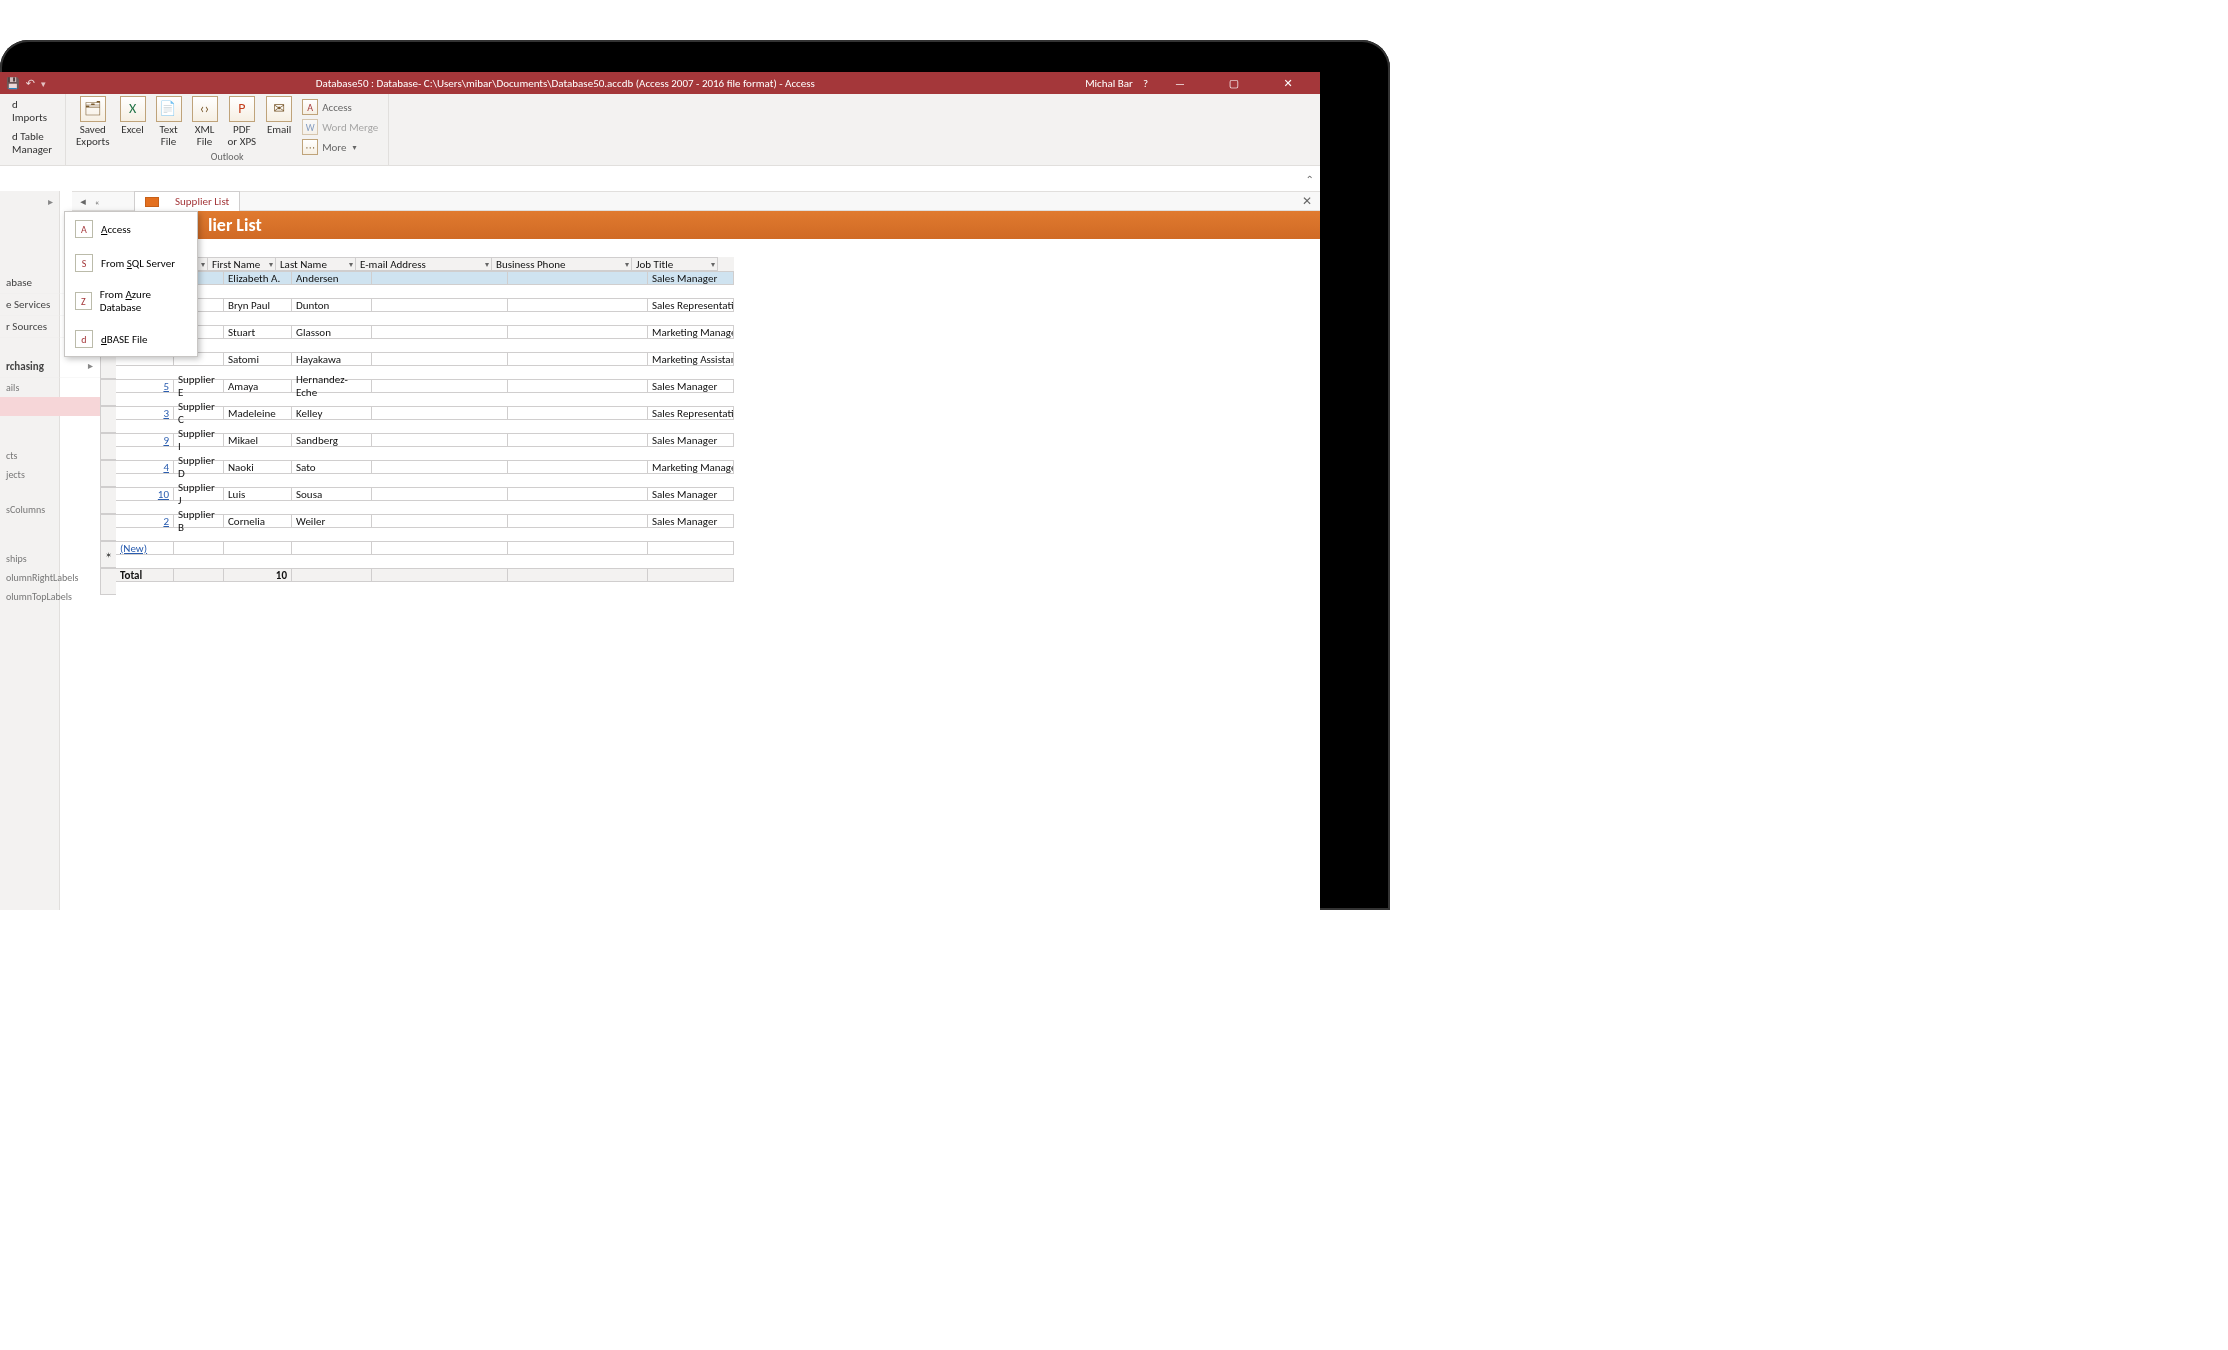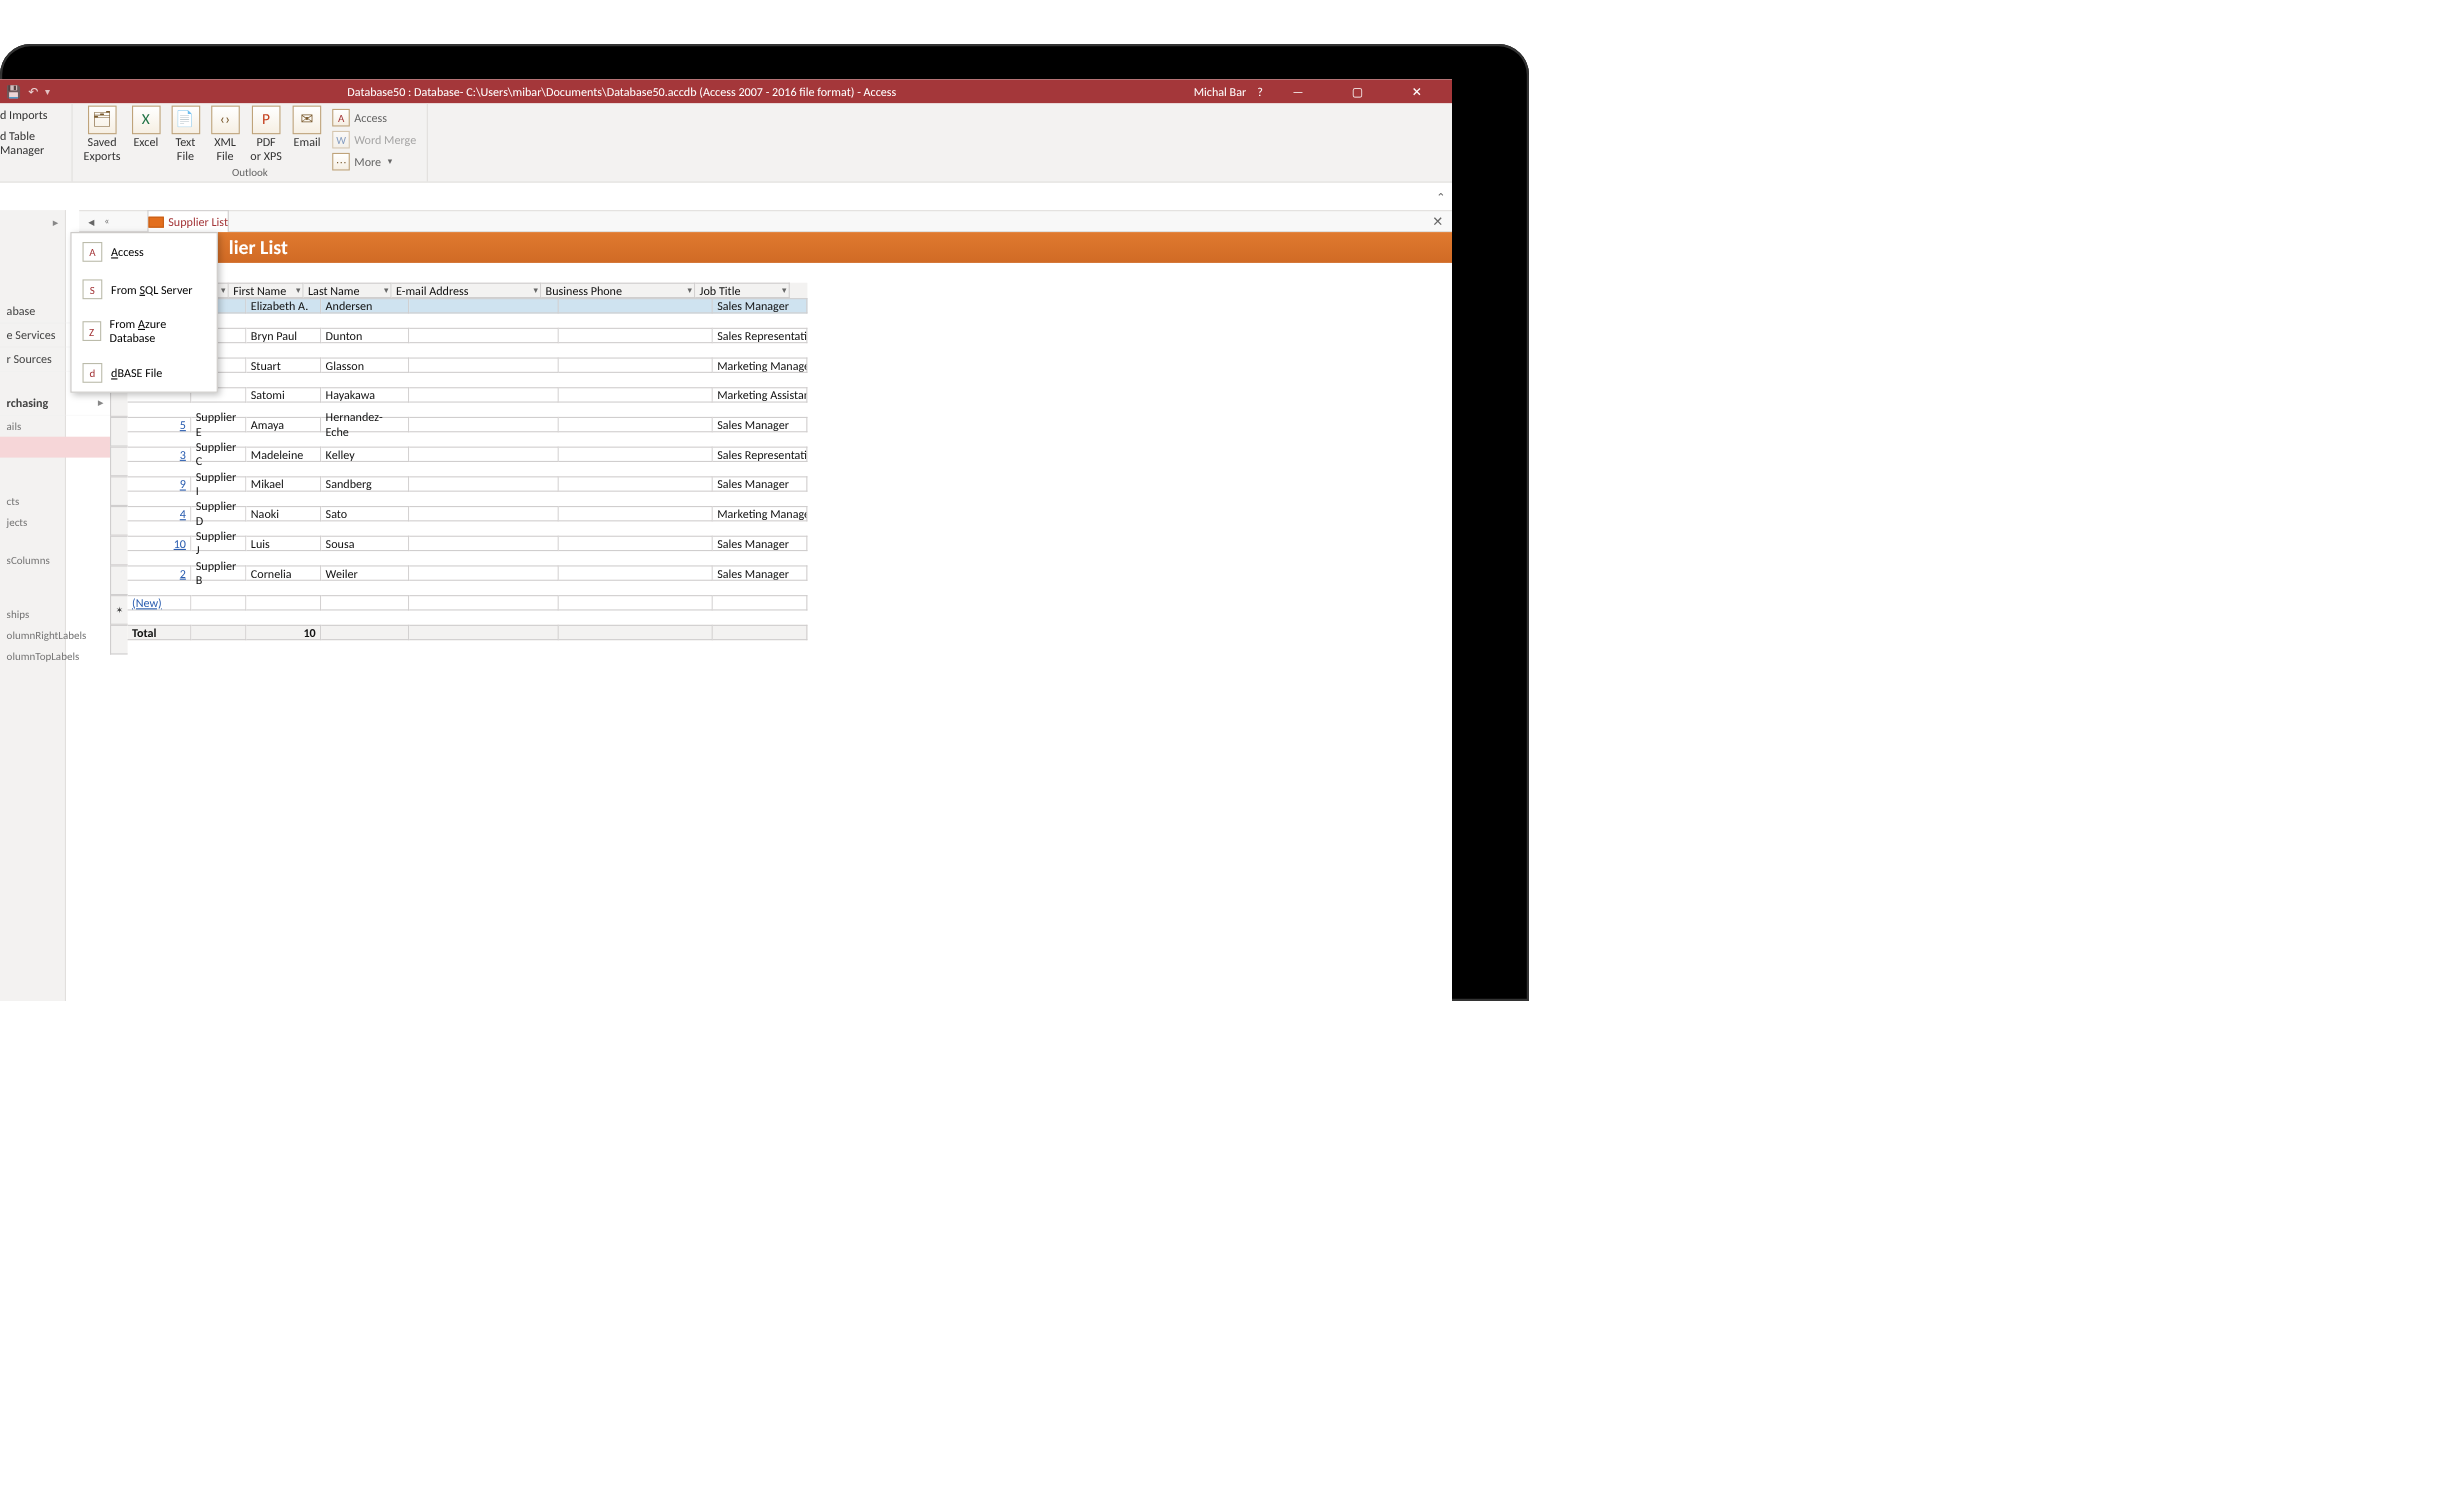--- a/index.html
+++ b/index.html
@@ -36,21 +36,21 @@
 .leftcol { position:absolute; left:0; top:119px; width:60px; bottom:0; background:#f3f2f1; border-right:1px solid #e1dfdd; font-size:11px; color:#444; }
 .leftcol .frag { padding:4px 6px; white-space:nowrap; }
 .navpane { position:absolute; left:0; top:200px; width:100px; bottom:0; }
 .navpane .seg { padding:4px 6px; font-size:11px; color:#444; display:flex; justify-content:space-between; align-items:center; border-bottom:1px solid #eee6; }
 .navpane .seg .chev { font-size:9px; color:#888; }
 .navpane .small { font-size:10px; color:#777; padding:3px 6px; }
 .navpane .sel { background:#f6d6d8; }
 
 .doc-tabs { position:absolute; left:72px; right:0; top:119px; height:20px; background:#f8f8f8; border-top:1px solid #e1dfdd; border-bottom:1px solid #e1dfdd; display:flex; align-items:center; font-size:11px; padding-left:4px; }
 .doc-tabs .navprev { width:14px; text-align:center; color:#666; }
-.doc-tab { display:flex; align-items:center; gap:4px; background:#fff; border:1px solid #d0cece; border-bottom:none; height:20px; padding:0 0; margin-left:30px; color:#a4373a; }
+.doc-tab { display:flex; align-items:center; gap:16px; background:#fff; border:1px solid #d0cece; border-bottom:none; height:20px; padding:0 10px; margin-left:30px; color:#a4373a; }
 .doc-tab .ticon { width:14px; height:10px; background:#e36f1e; border:1px solid #c75f17; }
 .doc-tabs .close { margin-left:auto; margin-right:8px; color:#666; font-size:12px; }
 .doc-tabs .expand { position:absolute; right:6px; top:-19px; color:#666; font-size:10px; }
 
 .form-header { position:absolute; left:100px; right:0; top:139px; height:28px; background:linear-gradient(#e07a2f,#d06a25); color:#fff; display:flex; align-items:center; font-size:18px; font-weight:600; padding-left:108px; }
 .form-links  { position:absolute; left:100px; right:0; top:167px; height:18px; background:#d06a25; color:#f6e6da; display:flex; align-items:center; font-size:10px; padding-left:100px; gap:20px; }
 .form-links .done { margin-left:auto; margin-right:10px; text-decoration:underline; }
 
 .grid { position:absolute; left:100px; top:185px; font-size:11px; color:#111; }
 .gh { display:flex; background:#f3f2f1; }
@@ -96,21 +96,21 @@
       <span>Michal Bar</span>
       <span>?</span>
       <span class="win-btn">—</span>
       <span class="win-btn">▢</span>
       <span class="win-btn">✕</span>
     </div>
   </div>
 
 
   <div class="ribbon-body">
-    <div class="rgroup" style="width:66px;align-items:flex-start;padding-left:0">
+    <div class="rgroup" style="width:66px;align-items:center;padding-left:12px">
       <div>d Imports</div>
       <div style="margin-top:6px">d Table Manager</div>
     </div>
     <div class="rgroup stack">
       <div class="row">
         <div class="rbtn">
               <div class="ricon">🗂</div>
               <span style="white-space:pre">Saved
 Exports</span>
             </div>

